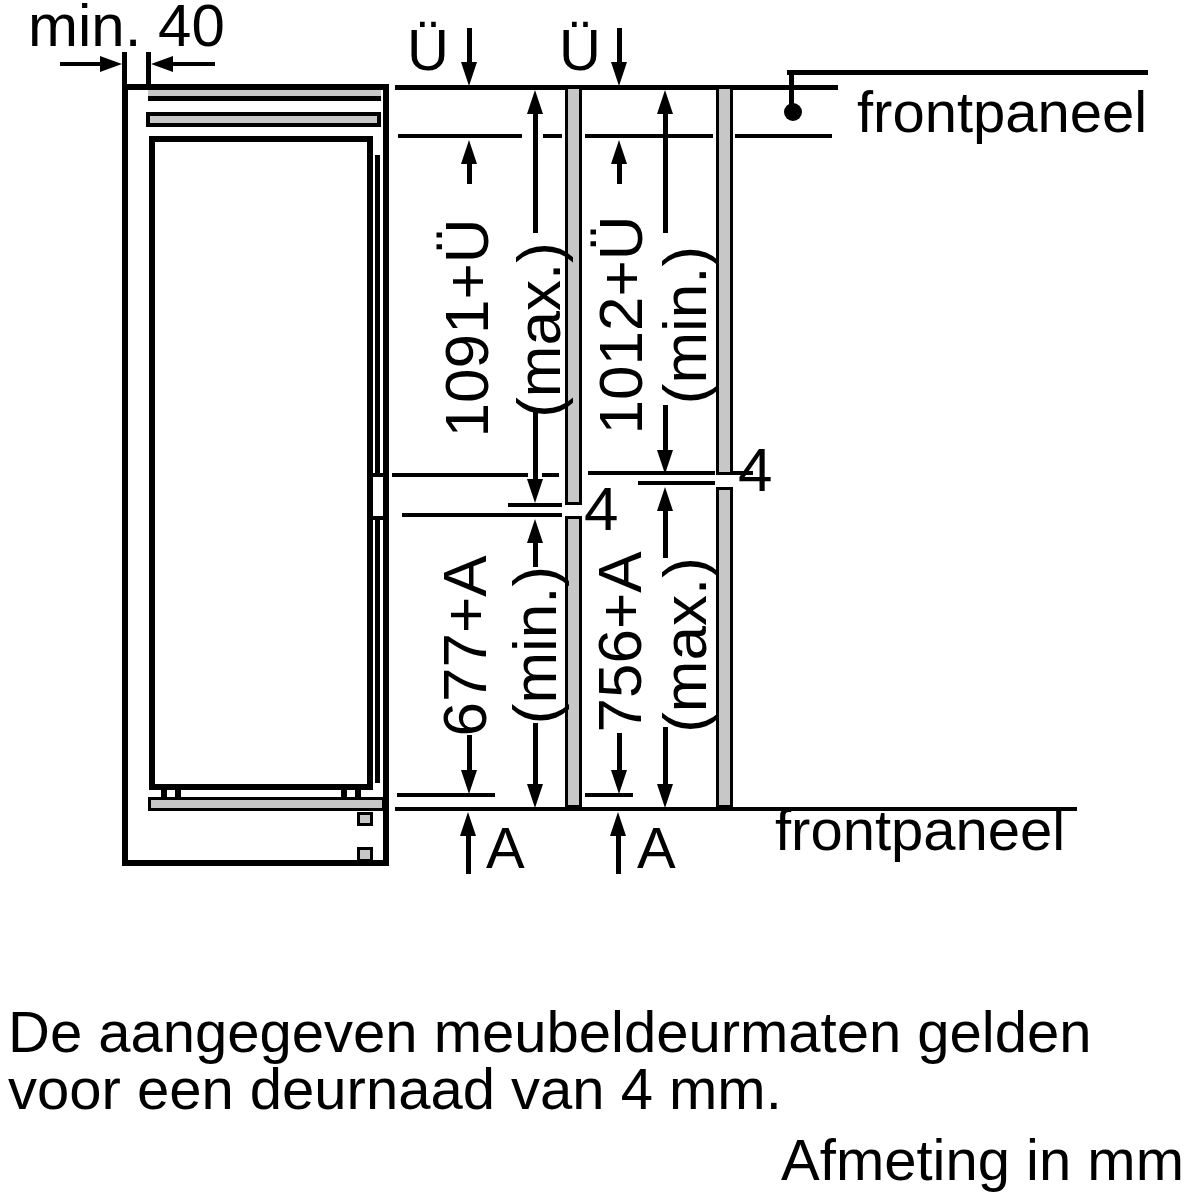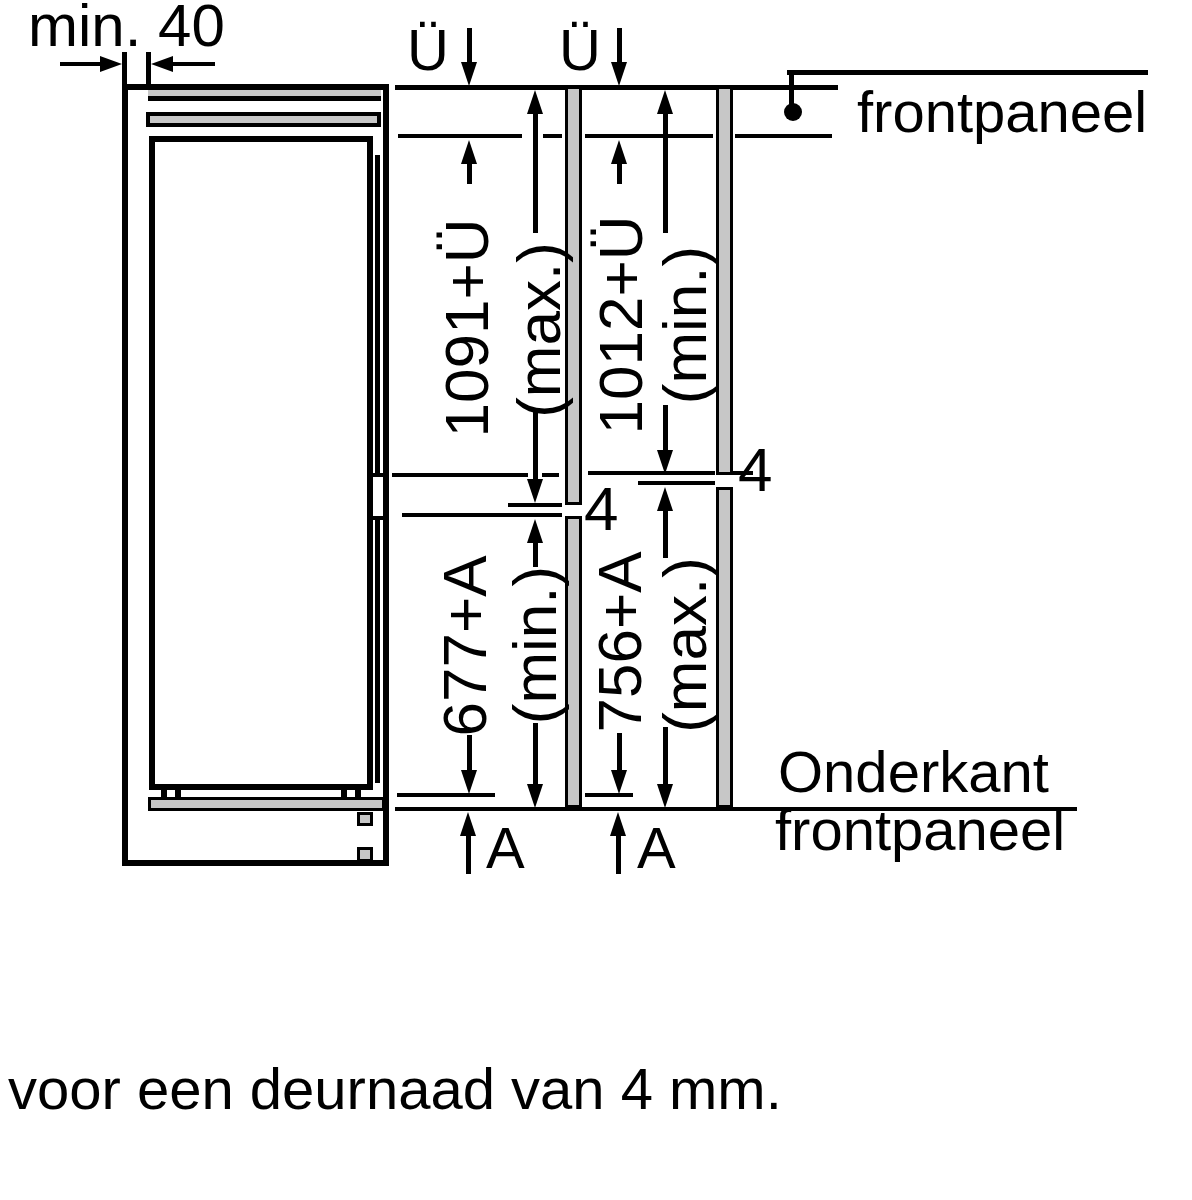--- a/index.html
+++ b/index.html
@@ -139,18 +139,19 @@
   <div class="vtext" style="left:264px;top:614px">677+A</div>
   <div class="vtext" style="left:334px;top:613px">(min.)</div>
   <div class="vtext" style="left:419px;top:610px">756+A</div>
   <div class="vtext" style="left:484px;top:613px">(max.)</div>
 
   <div class="ln" style="left:787px;top:70px;width:361px;height:5px"></div>
   <div class="ln" style="left:789px;top:73px;width:5px;height:32px"></div>
   <div class="dot" style="left:784px;top:103px"></div>
   <div class="txt f58" style="left:857px;top:82px">frontpaneel</div>
 
-  <div class="txt f58" style="left:778px;top:742px">Onderkant</div>
   <div class="txt f58" style="left:775px;top:800px">frontpaneel</div>
 
+  <div class="txt f58" style="left:8px;top:1002px">De aangegeven meubeldeurmaten gelden</div>
   <div class="txt f58" style="left:8px;top:1059px">voor een deurnaad van 4 mm.</div>
+  <div class="txt f58" style="right:8px;top:1130px">Afmeting in mm</div>
 
 </div>
 
 </body></html>

